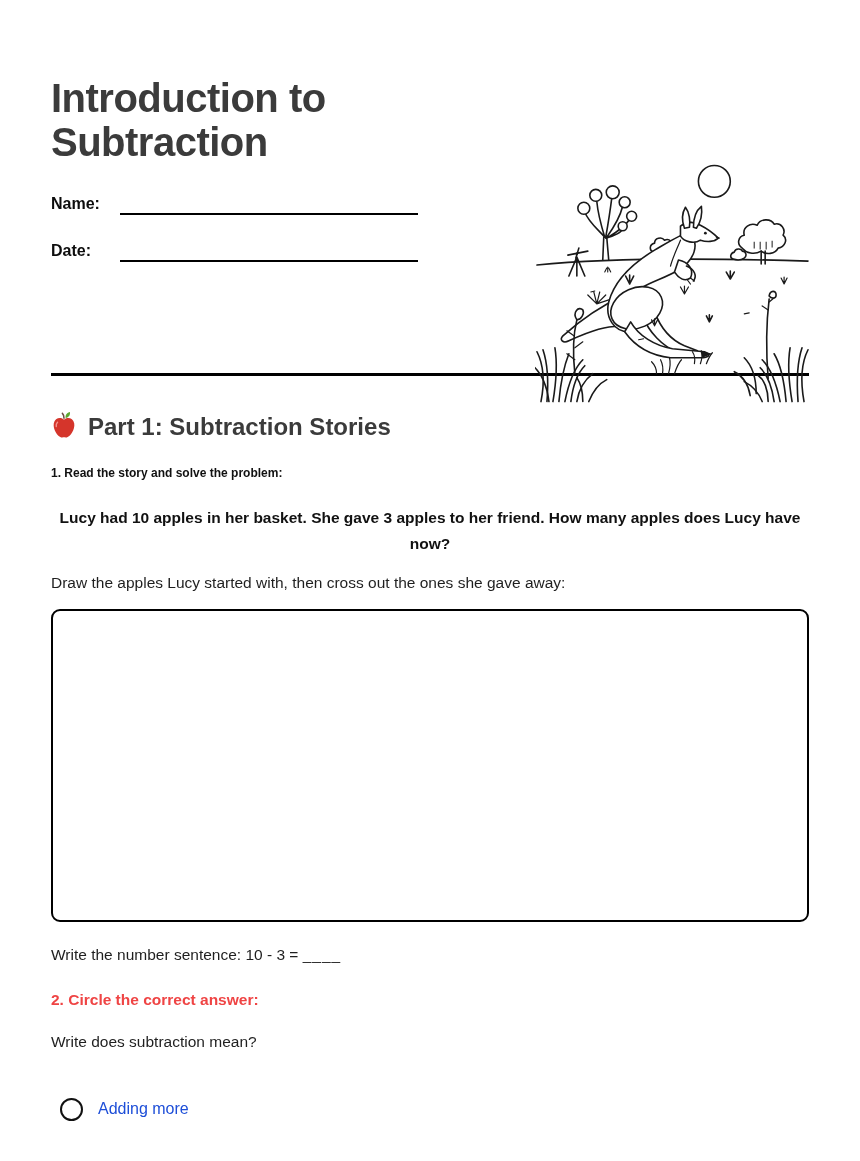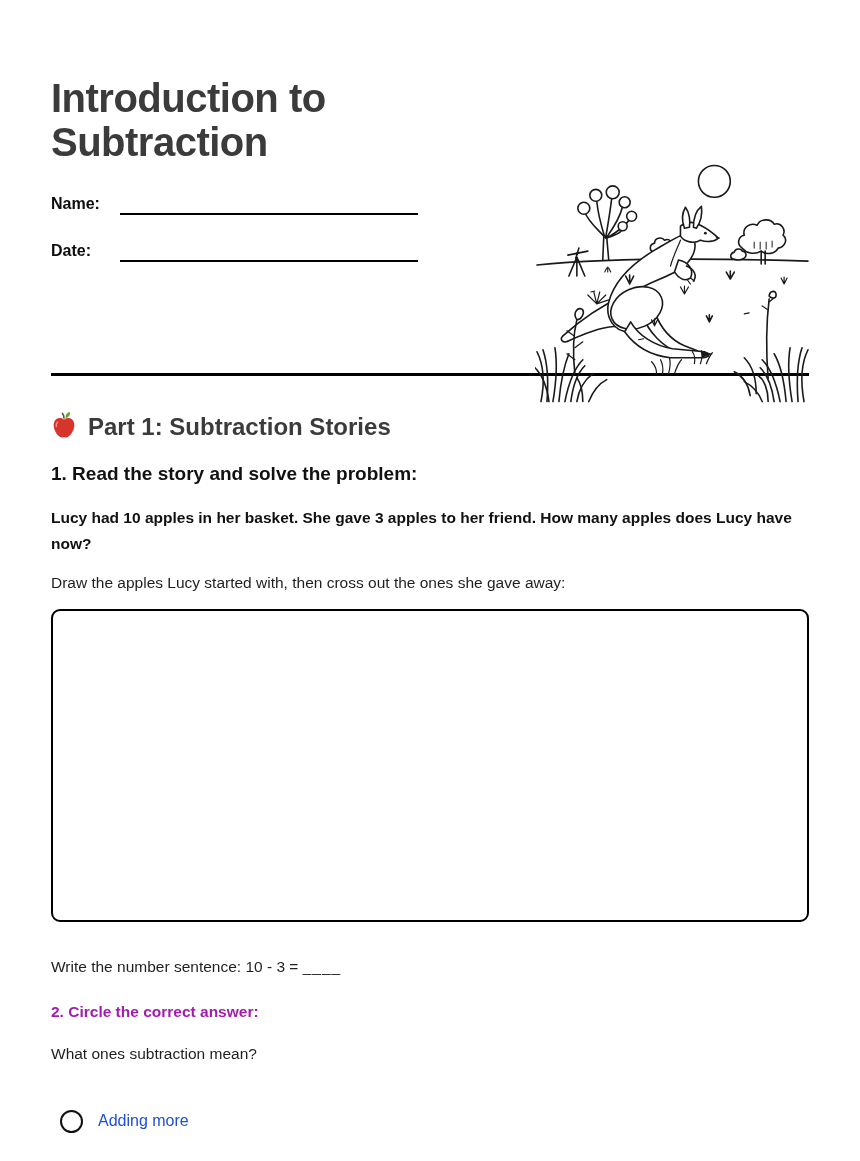--- a/index.html
+++ b/index.html
@@ -27,27 +27,27 @@
 
   
   .divider{height:3px;background:#000;margin-top:111px;}
 
   
   .part-heading{
     margin-top:35px;display:flex;align-items:flex-start;gap:11px;
     font-size:24px;font-weight:700;color:#3b3b3b;line-height:32px;
   }
   .apple{width:26px;height:28px;flex:0 0 auto;}
-  .q-label{margin-top:16px;font-size:19px;font-weight:700;color:#111;line-height:21px;}
-  .story{margin-top:21px;font-size:15.5px;font-weight:700;color:#111;line-height:26px;}
+  .q-label{margin-top:16px;font-size:12px;font-weight:700;color:#111;line-height:21px;}
+  .story{margin-top:21px;font-size:15.5px;font-weight:700;color:#111;line-height:26px;text-align:center;}
   .instruction{margin-top:15px;font-size:15.5px;color:#1f1f1f;line-height:21px;}
   .draw-box{margin-top:16px;height:309px;border:2px solid #000;border-radius:9px;background:#fff;}
-  .sentence{margin-top:34px;font-size:15.5px;color:#1f1f1f;line-height:21px;}
+  .sentence{margin-top:22px;font-size:15.5px;color:#1f1f1f;line-height:21px;}
   .sentence .blank{letter-spacing:1px;}
-  .q2-label{margin-top:24px;font-size:15.5px;font-weight:700;color:#a21caf;line-height:21px;}
+  .q2-label{margin-top:24px;font-size:15.5px;font-weight:700;color:#ef4444;line-height:21px;}
   .q2-question{margin-top:21px;font-size:15.5px;color:#1f1f1f;line-height:21px;}
 
   .options{margin-top:45px;}
   .option-row{display:flex;align-items:center;gap:15px;height:24px;margin-bottom:19px;padding-left:9px;}
   .radio{
     width:19px;height:19px;border:2.5px solid #111;border-radius:50%;
     background:#fff;flex:0 0 auto;cursor:pointer;
   }
   .option-label{font-size:16px;color:#1d4ed8;}
 </style>
@@ -188,21 +188,21 @@
 
   <div class="draw-box"></div>
 
   <p class="sentence">
     <span>Write the number sentence: 10 - 3 =</span>
     <span class="blank">____</span>
   </p>
 
   <p class="q2-label">2. Circle the correct answer:</p>
 
-  <p class="q2-question">What ones subtraction mean?</p>
+  <p class="q2-question">Write does subtraction mean?</p>
 
   <div class="options">
     <div class="option-row">
       <span class="radio"></span>
       <span class="option-label">Adding more</span>
     </div>
   </div>
 
 </div>
 

